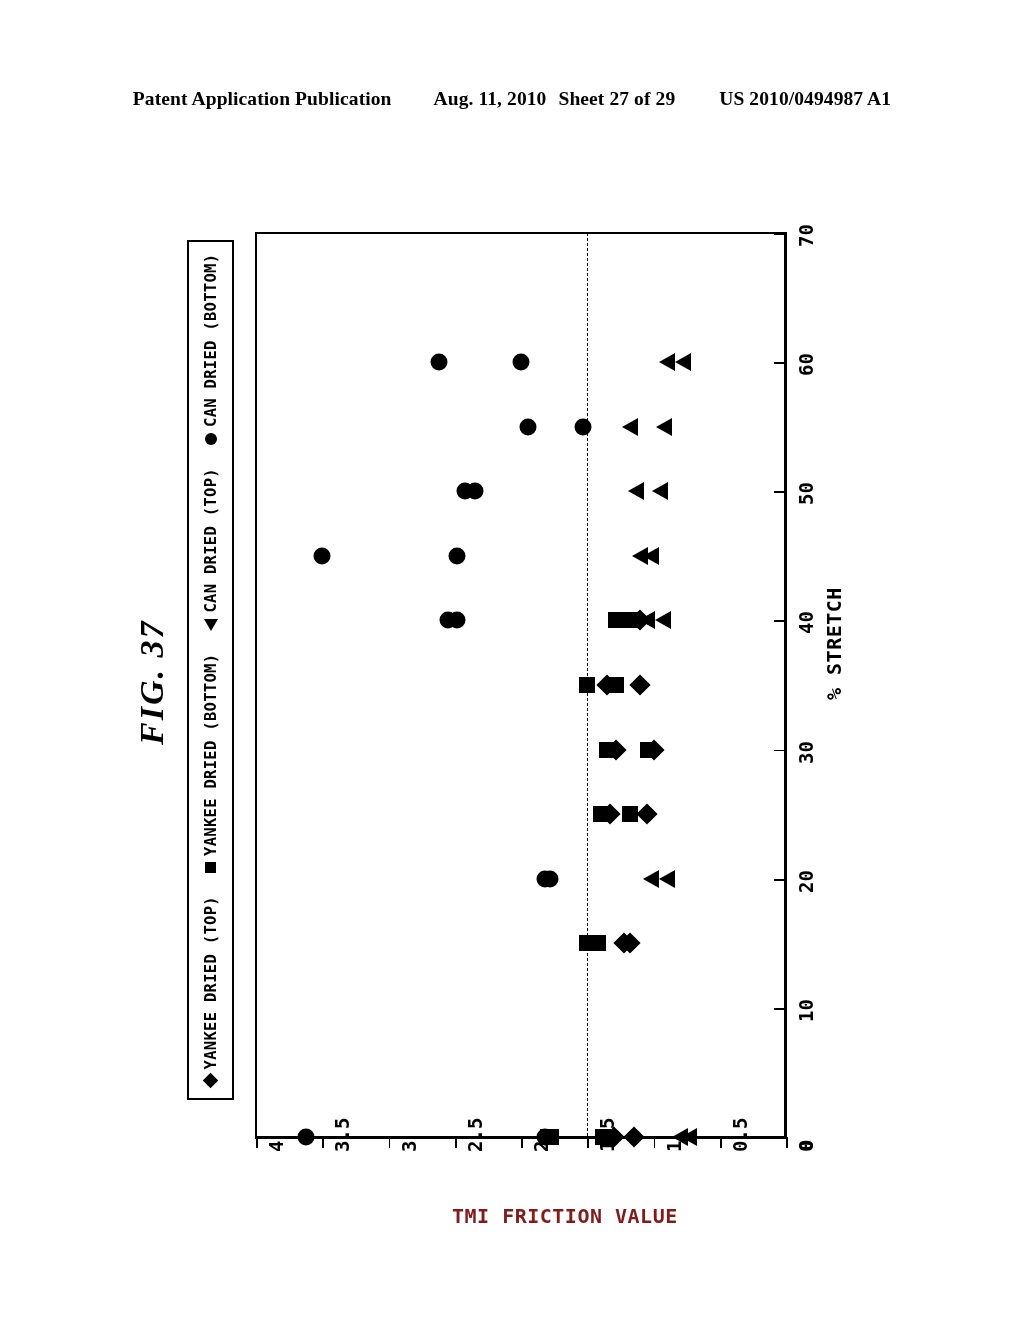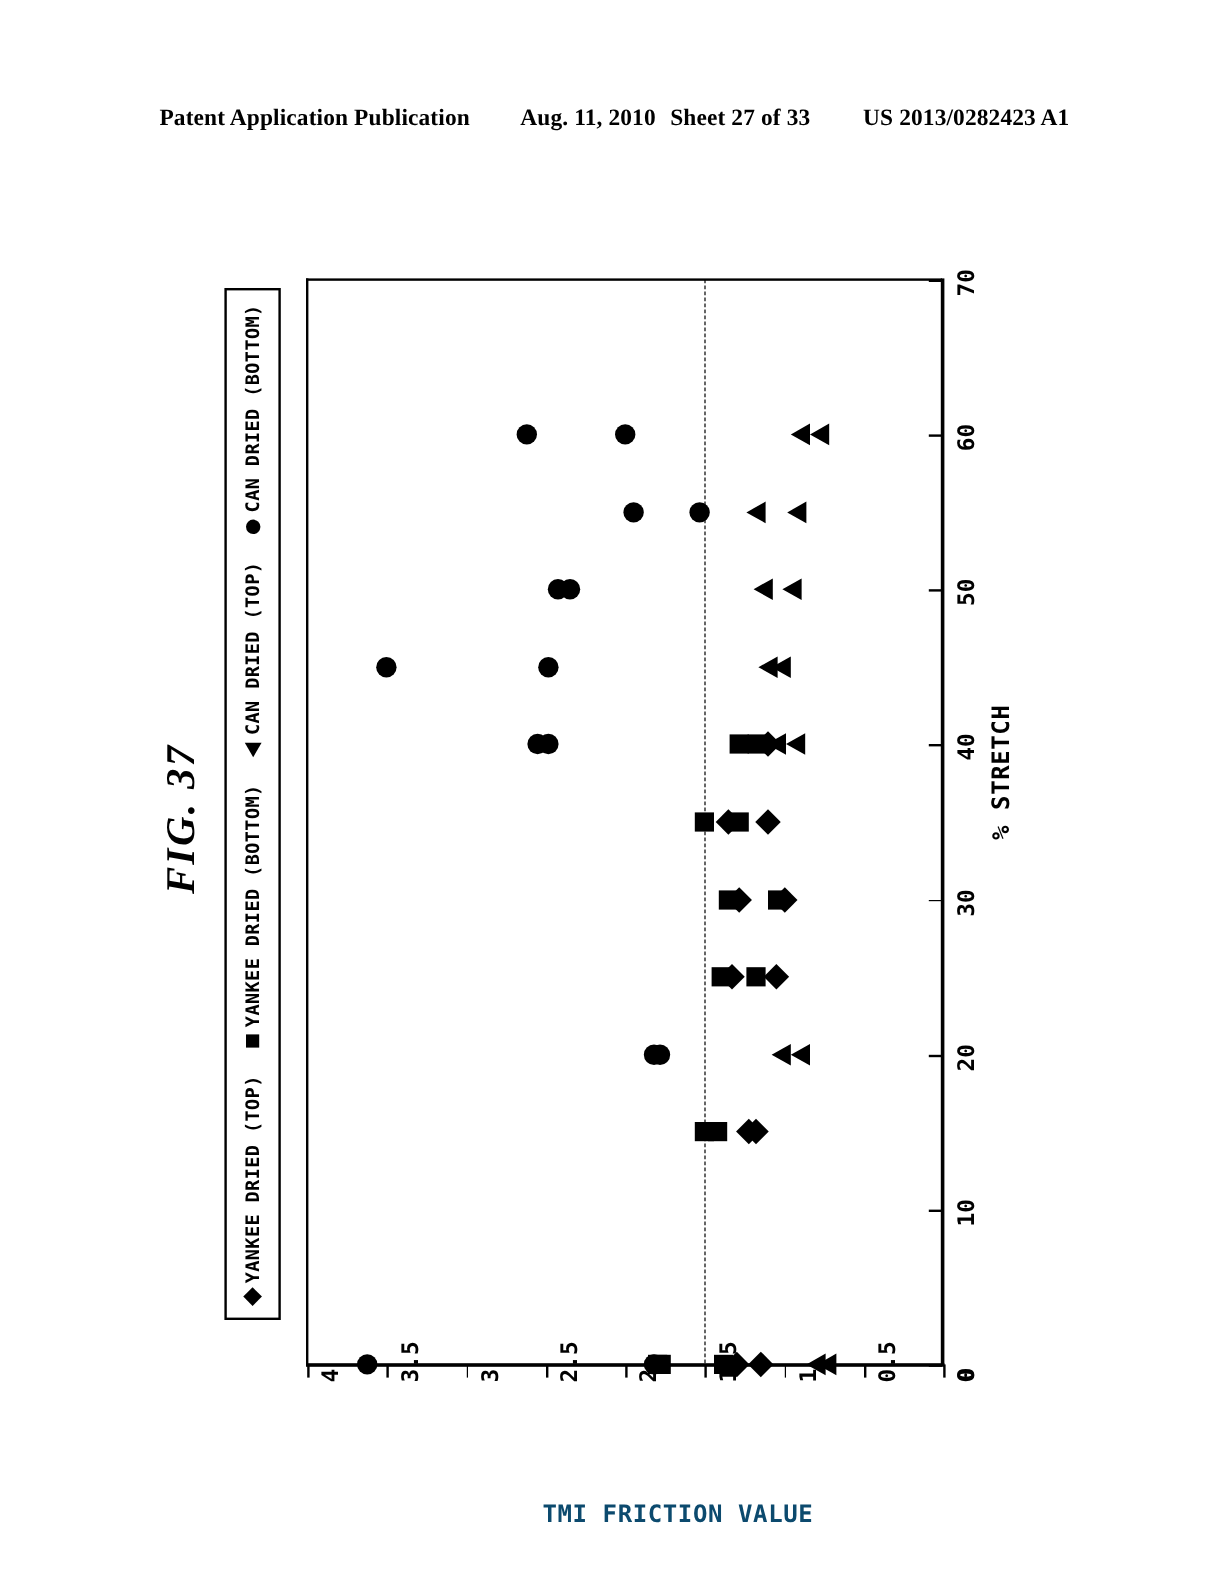--- a/index.html
+++ b/index.html
@@ -122,26 +122,26 @@
     color: #000;
     transform: rotate(-90deg);
     transform-origin: left top;
     white-space: nowrap;
   }
 
   
   #tmi-axis-title {
     position: absolute;
     left: 452px;
-    top: 1249px;
+    top: 1204px;
     font-family: "DejaVu Sans Mono", monospace;
     font-size: 20px;
     font-weight: bold;
     letter-spacing: 0.5px;
-    color: #0c4a6e;
+    color: #7f1d1d;
     white-space: nowrap;
   }
   #stretch-axis-title {
     position: absolute;
     left: 822px;
     top: 700px;
     font-family: "DejaVu Sans Mono", monospace;
     font-size: 20px;
     font-weight: bold;
     letter-spacing: 0.5px;
@@ -241,22 +241,22 @@
     border-right: 16px solid #000;
     transform: translate(-50%, -50%);
   }
 </style>
 </head>
 <body>
 
 <div class="patent-header">
   <span class="ph-pub">Patent Application Publication</span>
   <span class="ph-date">Aug. 11, 2010</span>
-  <span class="ph-sheet">Sheet 27 of 33</span>
-  <span class="ph-num">US 2013/0282423 A1</span>
+  <span class="ph-sheet">Sheet 27 of 29</span>
+  <span class="ph-num">US 2010/0494987 A1</span>
 </div>
 
 <div id="figure">
 
   <div id="plot-frame"></div>
   <div id="tmi-axis-line"></div>
   <div id="stretch-axis-line"></div>
   <div id="ref-line" style="left: 587.25px;"></div>
 
   <div id="ticks-tmi">

